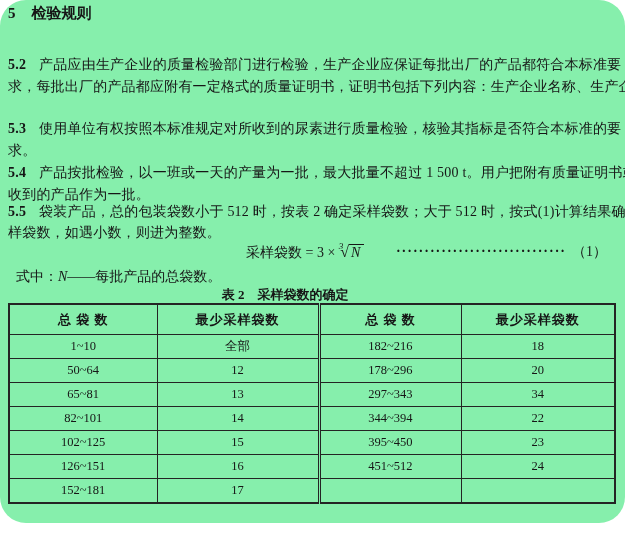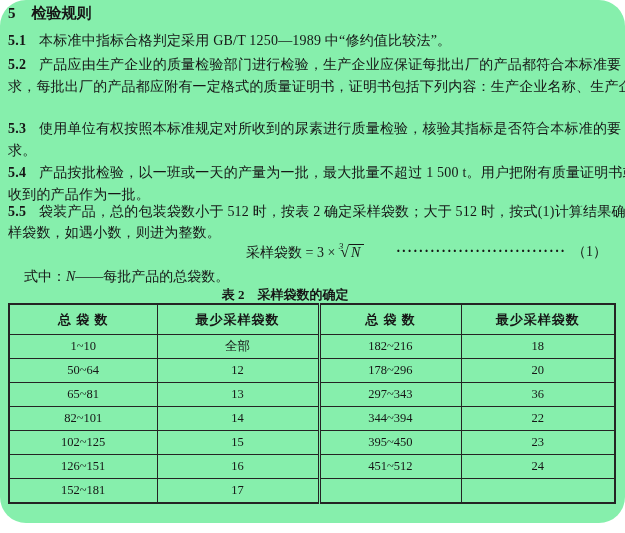--- a/index.html
+++ b/index.html
@@ -28,21 +28,21 @@
   .eq-main{position:absolute;left:246px;top:0;white-space:nowrap;}
   .eq-tail{position:absolute;right:6px;top:0;white-space:nowrap;}
   .leader{letter-spacing:1px;font-weight:700;}
   .eqnum{margin-left:6px;}
   .root sup{font-size:9px;position:relative;top:-2px;margin-right:-3px;font-style:italic;}
   .rsign{font-size:16px;}
   .rand{
     border-top:1.5px solid #161616;
     font-style:italic;padding:0 4px 0 2px;
   }
-  .where{position:absolute;top:268px;left:24px;font-size:14px;white-space:nowrap;}
+  .where{position:absolute;top:268px;left:16px;font-size:14px;white-space:nowrap;}
   .where i{font-family:"Liberation Serif","DejaVu Serif",serif;}
   .t2-title{
     position:absolute;top:286px;left:0;width:570px;
     text-align:center;font-weight:700;font-size:13px;
   }
   table.t2{
     position:absolute;top:303px;left:8px;
     width:606px;table-layout:fixed;
     border-collapse:collapse;
     border:2px solid #242424;
@@ -66,21 +66,20 @@
 </style>
 </head>
 <body>
 
 <div class="page">
 
   <div class="heading">
     <span class="cnum">5</span><span>检验规则</span>
   </div>
 
-  <div class="line" style="top:32px"><span class="cnum">5.1</span><span>本标准中指标合格判定采用 GB/T 1250—1989 中“修约值比较法”。</span></div>
   <div class="line" style="top:56px"><span class="cnum">5.2</span><span>产品应由生产企业的质量检验部门进行检验，生产企业应保证每批出厂的产品都符合本标准要</span></div>
   <div class="line" style="top:78px"><span class="cnum"></span><span>求，每批出厂的产品都应附有一定格式的质量证明书，证明书包括下列内容：生产企业名称、生产企业地</span></div>
   <div class="line" style="top:120px"><span class="cnum">5.3</span><span>使用单位有权按照本标准规定对所收到的尿素进行质量检验，核验其指标是否符合本标准的要</span></div>
   <div class="line" style="top:142px"><span class="cnum"></span><span>求。</span></div>
   <div class="line" style="top:164px"><span class="cnum">5.4</span><span>产品按批检验，以一班或一天的产量为一批，最大批量不超过 1 500 t。用户把附有质量证明书或</span></div>
   <div class="line" style="top:186px"><span class="cnum"></span><span>收到的产品作为一批。</span></div>
   <div class="line" style="top:203px"><span class="cnum">5.5</span><span>袋装产品，总的包装袋数小于 512 时，按表 2 确定采样袋数；大于 512 时，按式(1)计算结果确定采</span></div>
   <div class="line" style="top:224px"><span class="cnum"></span><span>样袋数，如遇小数，则进为整数。</span></div>
 
   <div class="eqrow">
@@ -122,21 +121,21 @@
     <tr>
       <td>50~64</td>
       <td>12</td>
       <td class="dbl">178~296</td>
       <td>20</td>
     </tr>
     <tr>
       <td>65~81</td>
       <td>13</td>
       <td class="dbl">297~343</td>
-      <td>36</td>
+      <td>34</td>
     </tr>
     <tr>
       <td>82~101</td>
       <td>14</td>
       <td class="dbl">344~394</td>
       <td>22</td>
     </tr>
     <tr>
       <td>102~125</td>
       <td>15</td>

